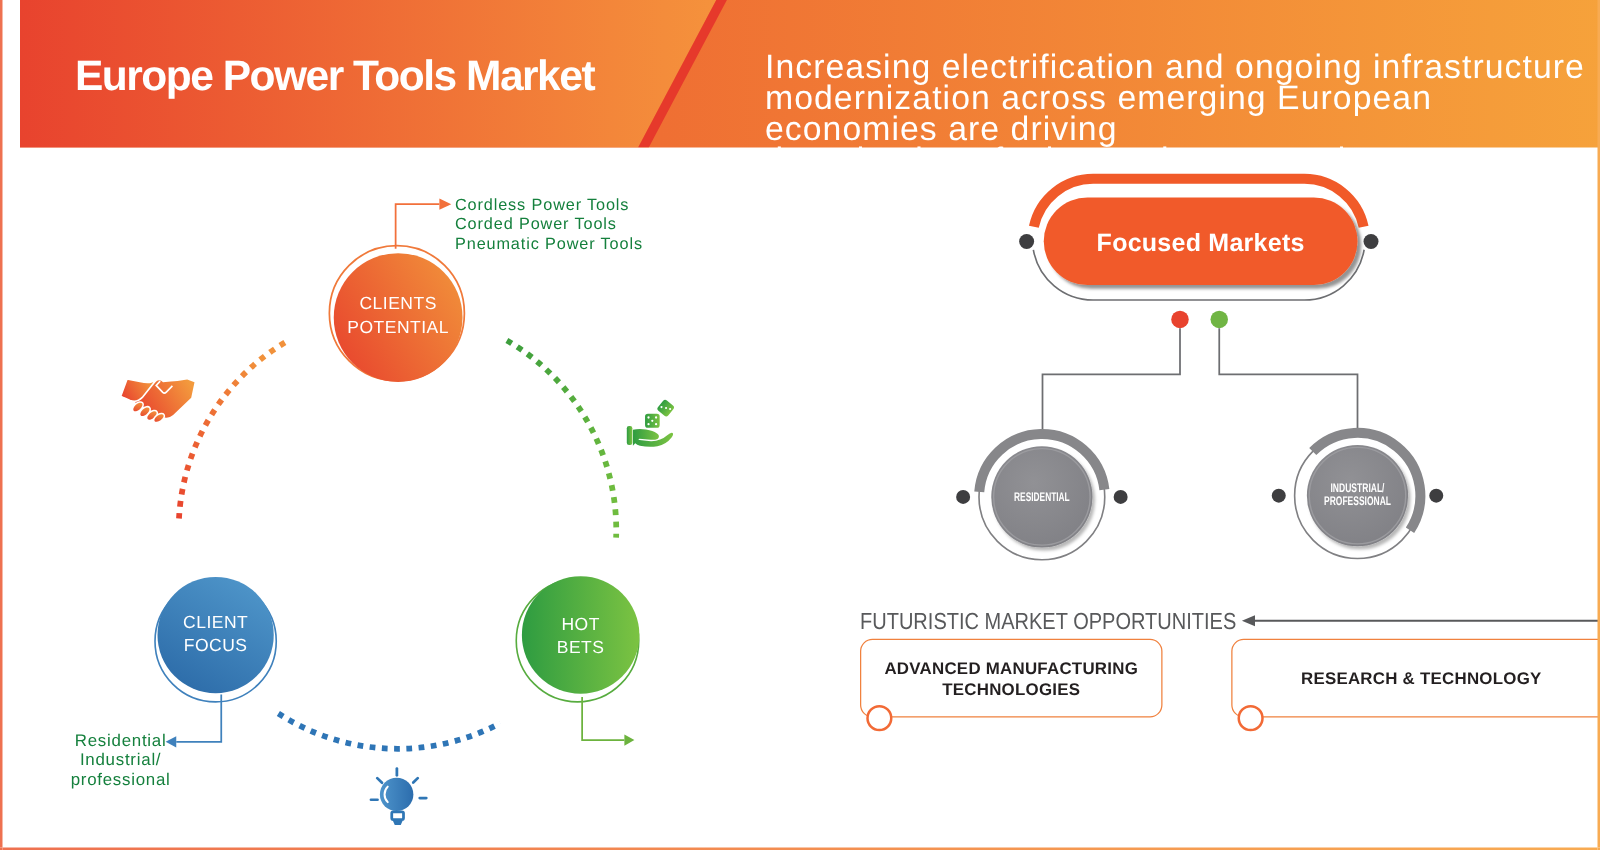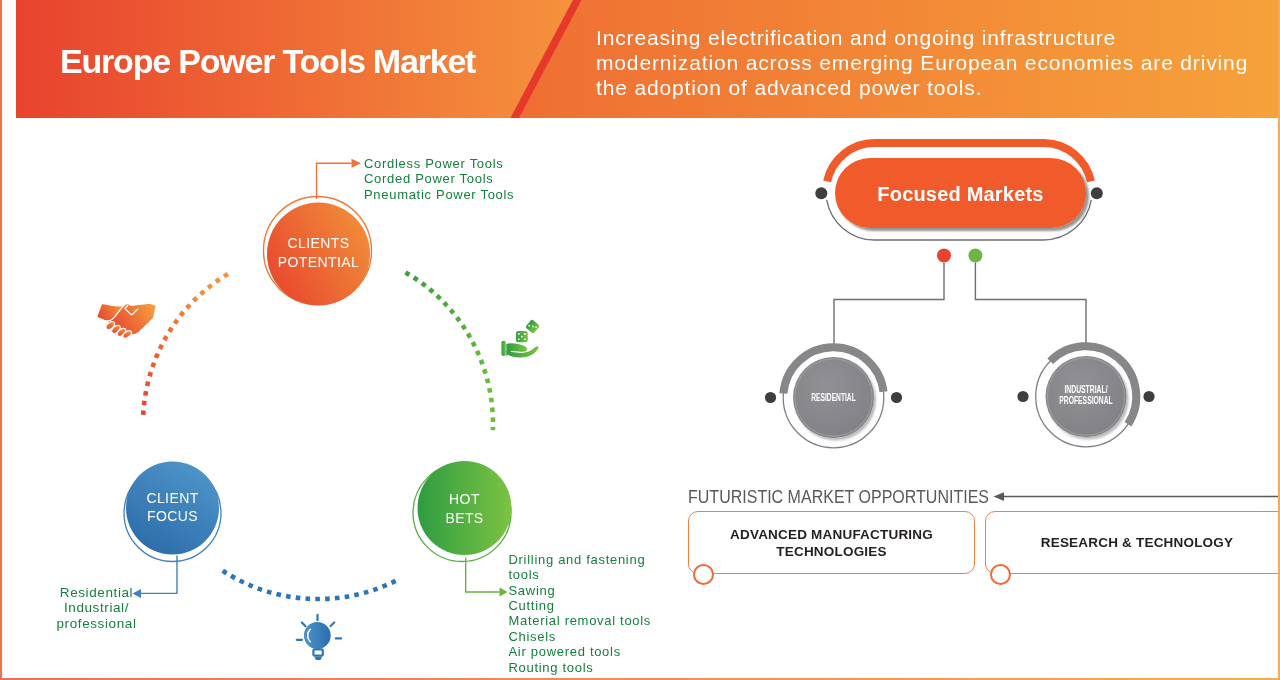--- a/index.html
+++ b/index.html
@@ -4,29 +4,29 @@
 <style>
   html,body{margin:0;padding:0;}
   body{width:1280px;height:680px;overflow:hidden;font-family:"Liberation Sans",sans-serif;background:#fff;}
   #page{position:relative;width:1280px;height:680px;background:#fff;}
   #frame{position:absolute;inset:0;border-left:2px solid;border-right:2px solid;border-bottom:2px solid;border-top:0;
     border-image:linear-gradient(90deg,#ee7150,#f8ab52) 1;pointer-events:none;z-index:50;}
   #hdr{position:absolute;left:16px;top:0;width:1280px;height:118px;
     background:linear-gradient(90deg,#ea5a2f 0%,#ef6f33 40%,#f6a33b 100%);}
   #hdr svg{position:absolute;left:0;top:0;}
   #title{position:absolute;left:44px;top:42px;margin:0;color:#fff;font-size:34px;font-weight:700;line-height:38px;letter-spacing:-1.2px;}
-  #sub{position:absolute;left:580px;top:25px;margin:0;color:#fff;font-size:21px;font-weight:400;line-height:25px;letter-spacing:0.85px;}
+  #sub{position:absolute;left:580px;top:25px;margin:16px;color:#fff;font-size:27px;font-weight:400;line-height:25px;letter-spacing:0.85px;}
   .gtxt{position:absolute;color:#15803d;font-size:13px;line-height:15.4px;letter-spacing:0.7px;}
   #lst1{left:364px;top:156px;}
   #lst2{left:508.5px;top:551.8px;}
   #lst3{left:36.5px;top:584.5px;width:120px;text-align:center;font-size:13.5px;line-height:15.8px;letter-spacing:0.6px;}
   .obox{position:absolute;top:511px;height:63px;border:1.6px solid #f0813e;border-radius:10px;box-sizing:border-box;
     display:flex;align-items:center;justify-content:center;text-align:center;
     color:#231f20;font-weight:700;font-size:13.5px;line-height:17px;letter-spacing:0.2px;}
-  #box1{left:688px;width:287px;}
+  #box1{left:688px;width:242px;}
   #box2{left:985px;width:304px;}
   .cornc{position:absolute;width:21px;height:21px;border-radius:50%;background:#fff;border:2.6px solid #f26a36;box-sizing:border-box;z-index:5;}
 </style>
 </head>
 <body>
 <div id="page">
   <div id="hdr">
     <svg width="1280" height="118" viewBox="0 0 1280 118">
       <defs>
         <linearGradient id="gHdrL" x1="0" y1="0" x2="1" y2="0">
@@ -188,20 +188,19 @@
     <text x="1086" y="393.3" text-anchor="middle" fill="#fff" font-size="10" font-weight="700" textLength="43.2" lengthAdjust="spacingAndGlyphs">INDUSTRIAL/</text>
     <text x="1086" y="404.2" text-anchor="middle" fill="#fff" font-size="10" font-weight="700" textLength="53.5" lengthAdjust="spacingAndGlyphs">PROFESSIONAL</text>
 
     <text x="688" y="503" fill="#58595b" font-size="18.5" textLength="301" lengthAdjust="spacingAndGlyphs">FUTURISTIC MARKET OPPORTUNITIES</text>
 
     <line x1="1004" y1="496.6" x2="1280" y2="496.6" stroke="#58595b" stroke-width="1.5"></line>
     <polygon points="1004,492.2 993.5,496.6 1004,501" fill="#58595b"></polygon>
   </svg>
 
   <div class="gtxt" id="lst1">Cordless Power Tools<br>Corded Power Tools<br>Pneumatic Power Tools</div>
-  <div class="gtxt" id="lst2">Drilling and fastening<br>tools<br>Sawing<br>Cutting<br>Material removal tools<br>Chisels<br>Air powered tools<br>Routing tools</div>
   <div class="gtxt" id="lst3">Residential<br>Industrial/<br>professional</div>
   <div class="obox" id="box1">ADVANCED MANUFACTURING<br>TECHNOLOGIES</div>
   <div class="obox" id="box2">RESEARCH &amp; TECHNOLOGY</div>
   <div class="cornc" style="left:693px;top:563.5px;"></div>
   <div class="cornc" style="left:990px;top:563.5px;"></div>
   <div id="frame"></div>
 </div>
 
 </body></html>

